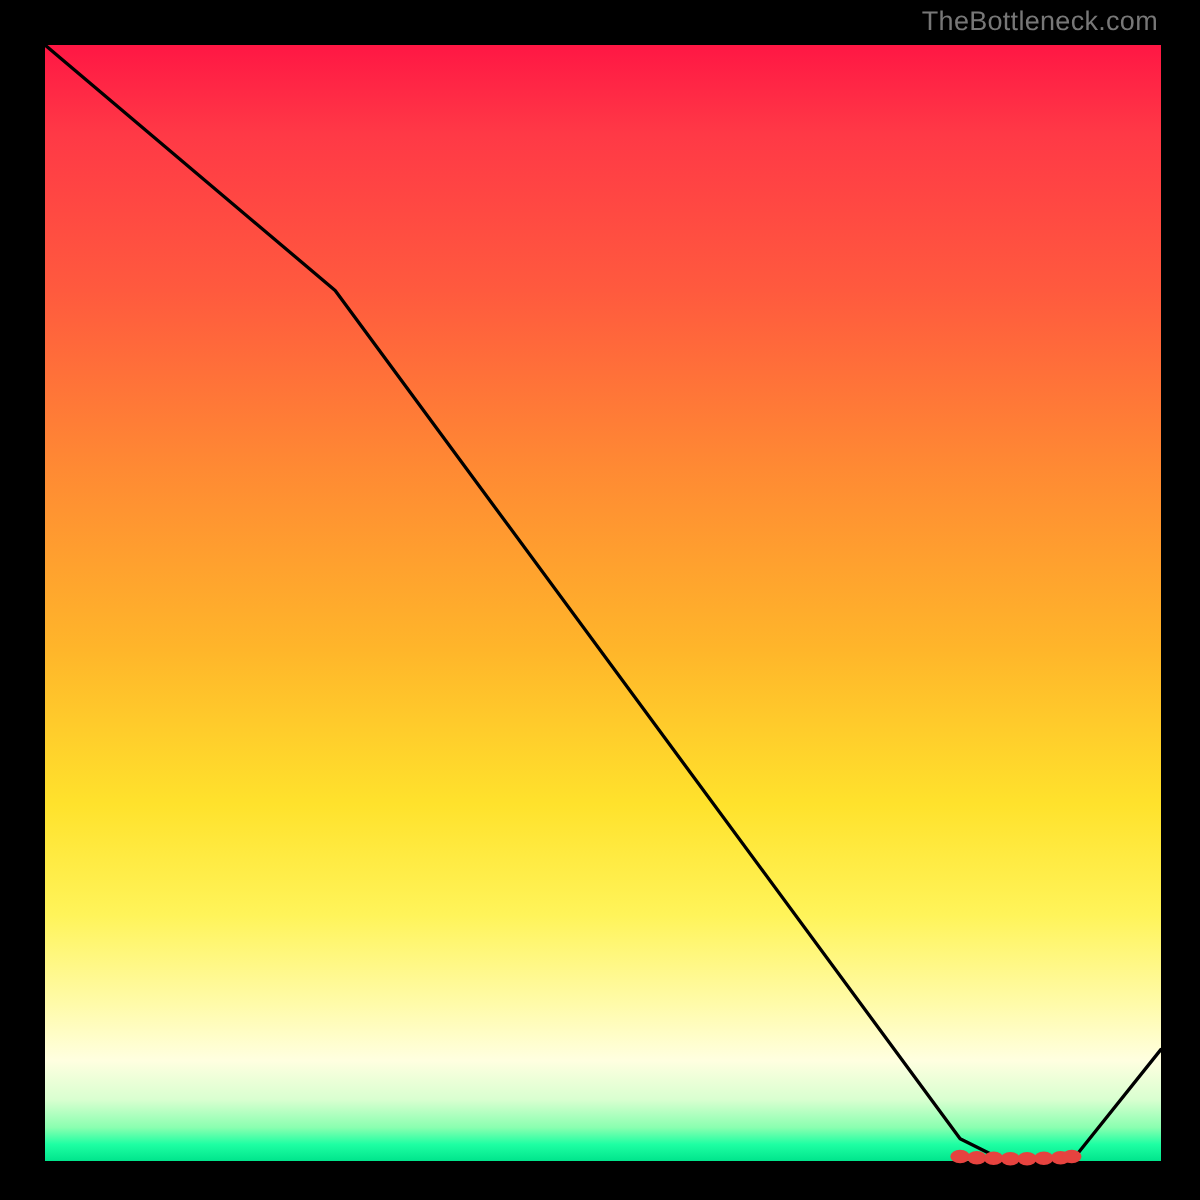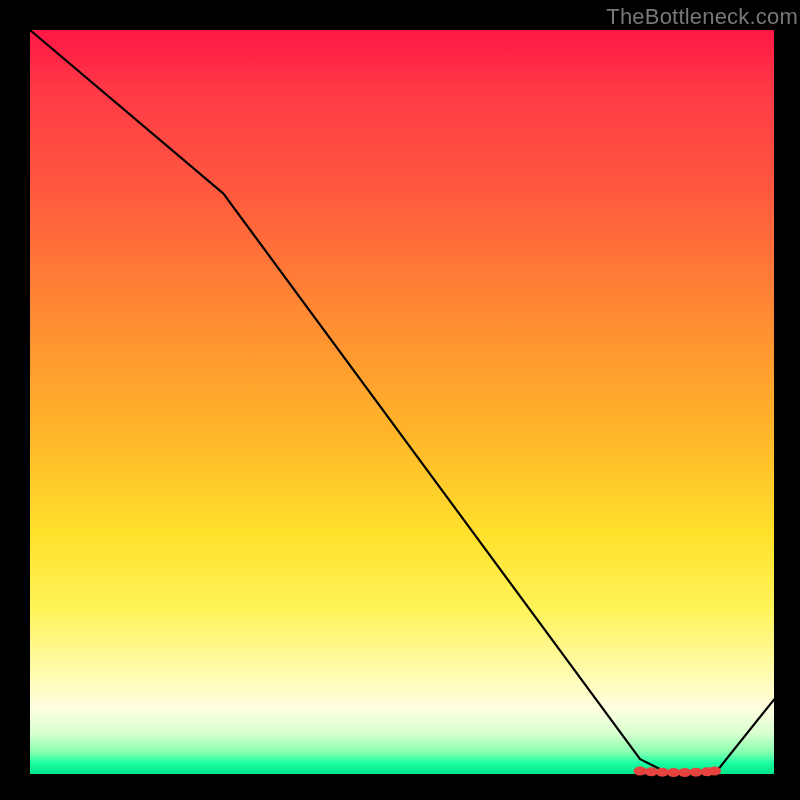--- a/index.html
+++ b/index.html
@@ -13,23 +13,23 @@
   }
   .frame {
     position: relative;
     width: 800px;
     height: 800px;
     background: #000;
   }
   .watermark {
     position: absolute;
     top: 4px;
-    right: 2px;
+    right: 28px;
     color: #777;
-    font-size: 22px;
+    font-size: 18px;
     font-weight: 500;
     letter-spacing: 0.2px;
     z-index: 10;
     user-select: none;
   }
   .plot {
     position: absolute;
     left: 30px;
     top: 30px;
     width: 744px;

